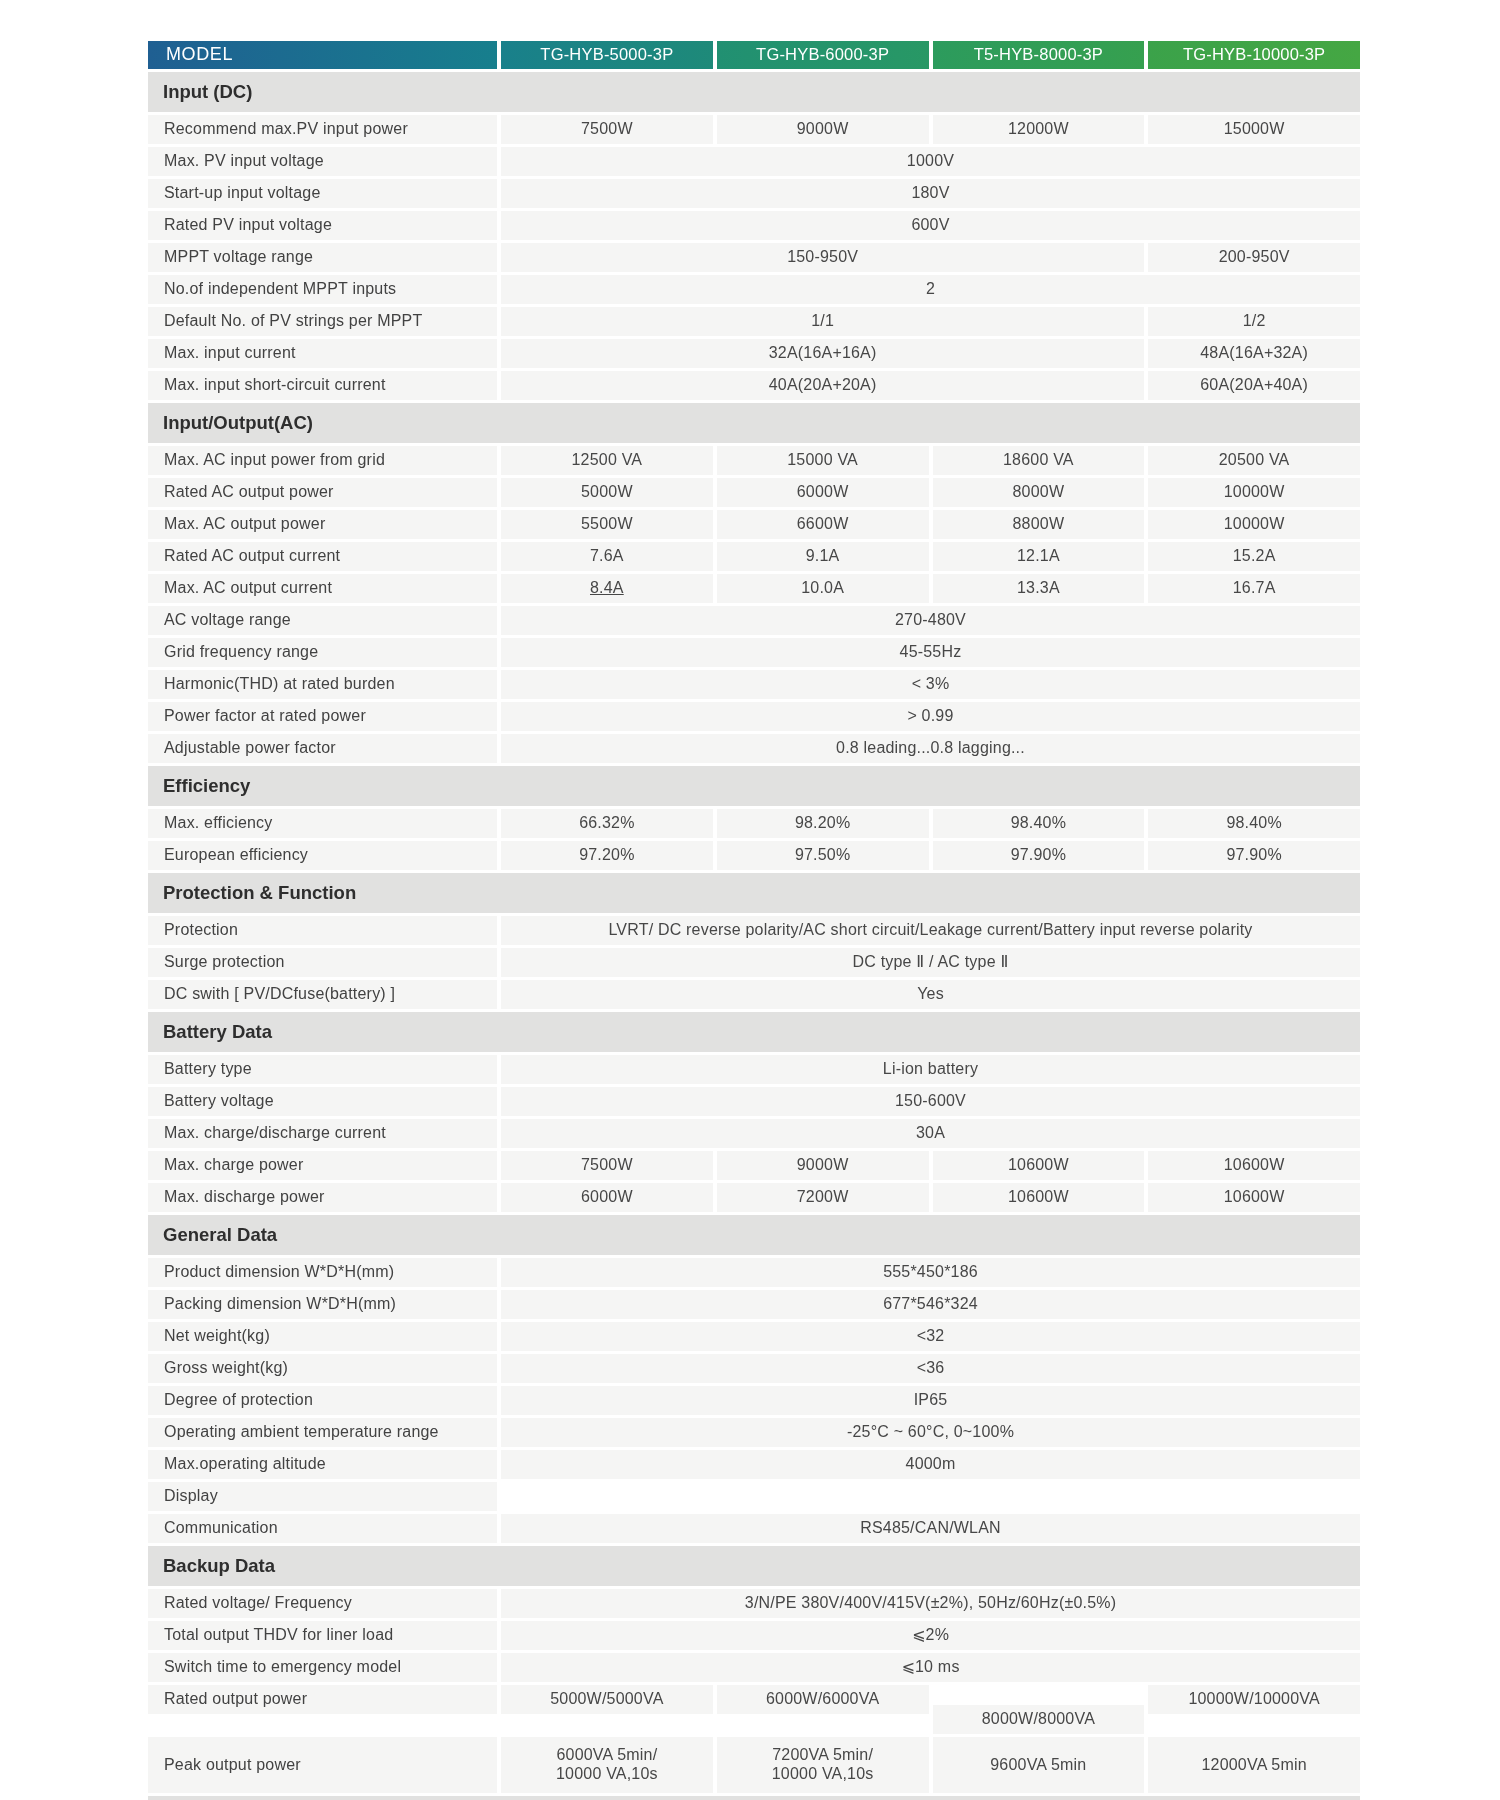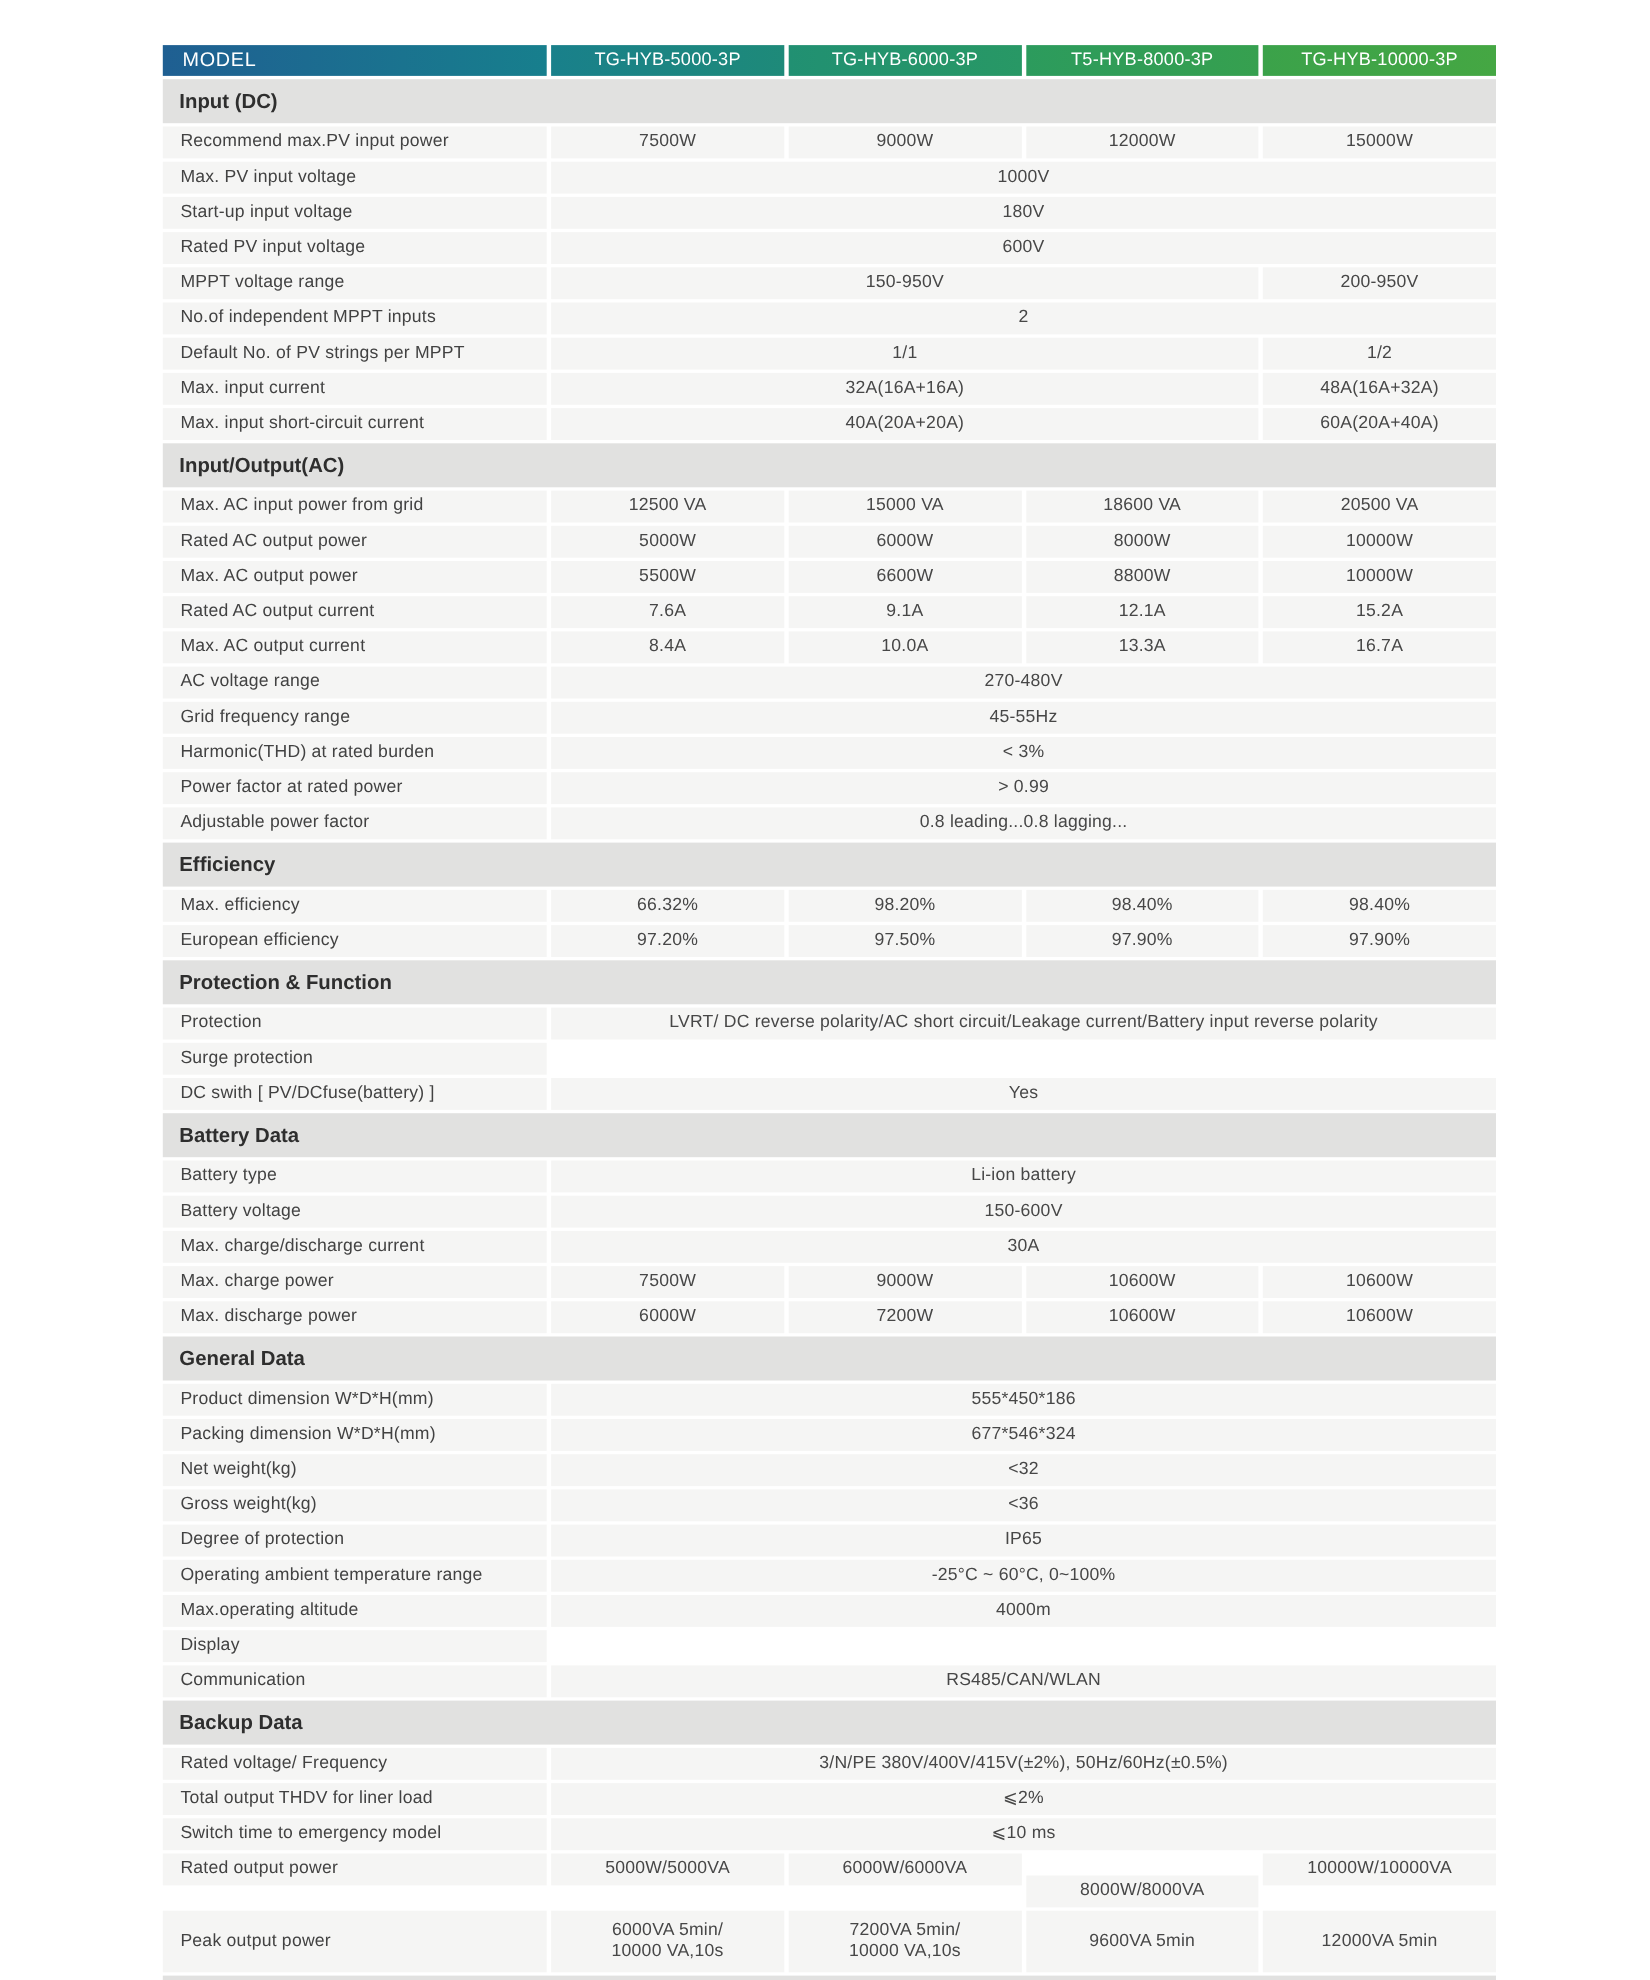--- a/index.html
+++ b/index.html
@@ -139,21 +139,21 @@
       </div>
       <div class="row data-row">
         <div class="cell label-cell">Rated AC output current</div>
         <div class="cell value-cell" style="grid-column: span 1;">7.6A</div>
         <div class="cell value-cell" style="grid-column: span 1;">9.1A</div>
         <div class="cell value-cell" style="grid-column: span 1;">12.1A</div>
         <div class="cell value-cell" style="grid-column: span 1;">15.2A</div>
       </div>
       <div class="row data-row">
         <div class="cell label-cell">Max. AC output current</div>
-        <div class="cell value-cell" style="grid-column: span 1;">8.4A</div>
+        <div class="cell value-cell" style="grid-column: span 1; text-decoration: underline;">8.4A</div>
         <div class="cell value-cell" style="grid-column: span 1;">10.0A</div>
         <div class="cell value-cell" style="grid-column: span 1;">13.3A</div>
         <div class="cell value-cell" style="grid-column: span 1;">16.7A</div>
       </div>
       <div class="row data-row">
         <div class="cell label-cell">AC voltage range</div>
         <div class="cell value-cell" style="grid-column: span 4;">270-480V</div>
       </div>
       <div class="row data-row">
         <div class="cell label-cell">Grid frequency range</div>
@@ -186,20 +186,21 @@
         <div class="cell value-cell" style="grid-column: span 1;">97.90%</div>
         <div class="cell value-cell" style="grid-column: span 1;">97.90%</div>
       </div>
       <div class="section-bar">Protection &amp; Function</div>
       <div class="row data-row">
         <div class="cell label-cell">Protection</div>
         <div class="cell value-cell" style="grid-column: span 4;">LVRT/ DC reverse polarity/AC short circuit/Leakage current/Battery input reverse polarity</div>
       </div>
       <div class="row data-row">
         <div class="cell label-cell">Surge protection</div>
+        <div class="cell value-cell" style="grid-column: span 4;">DC type Ⅱ / AC type Ⅱ</div>
       </div>
       <div class="row data-row">
         <div class="cell label-cell">DC swith [ PV/DCfuse(battery) ]</div>
         <div class="cell value-cell" style="grid-column: span 4;">Yes</div>
       </div>
       <div class="section-bar">Battery Data</div>
       <div class="row data-row">
         <div class="cell label-cell">Battery type</div>
         <div class="cell value-cell" style="grid-column: span 4;">Li-ion battery</div>
       </div>

